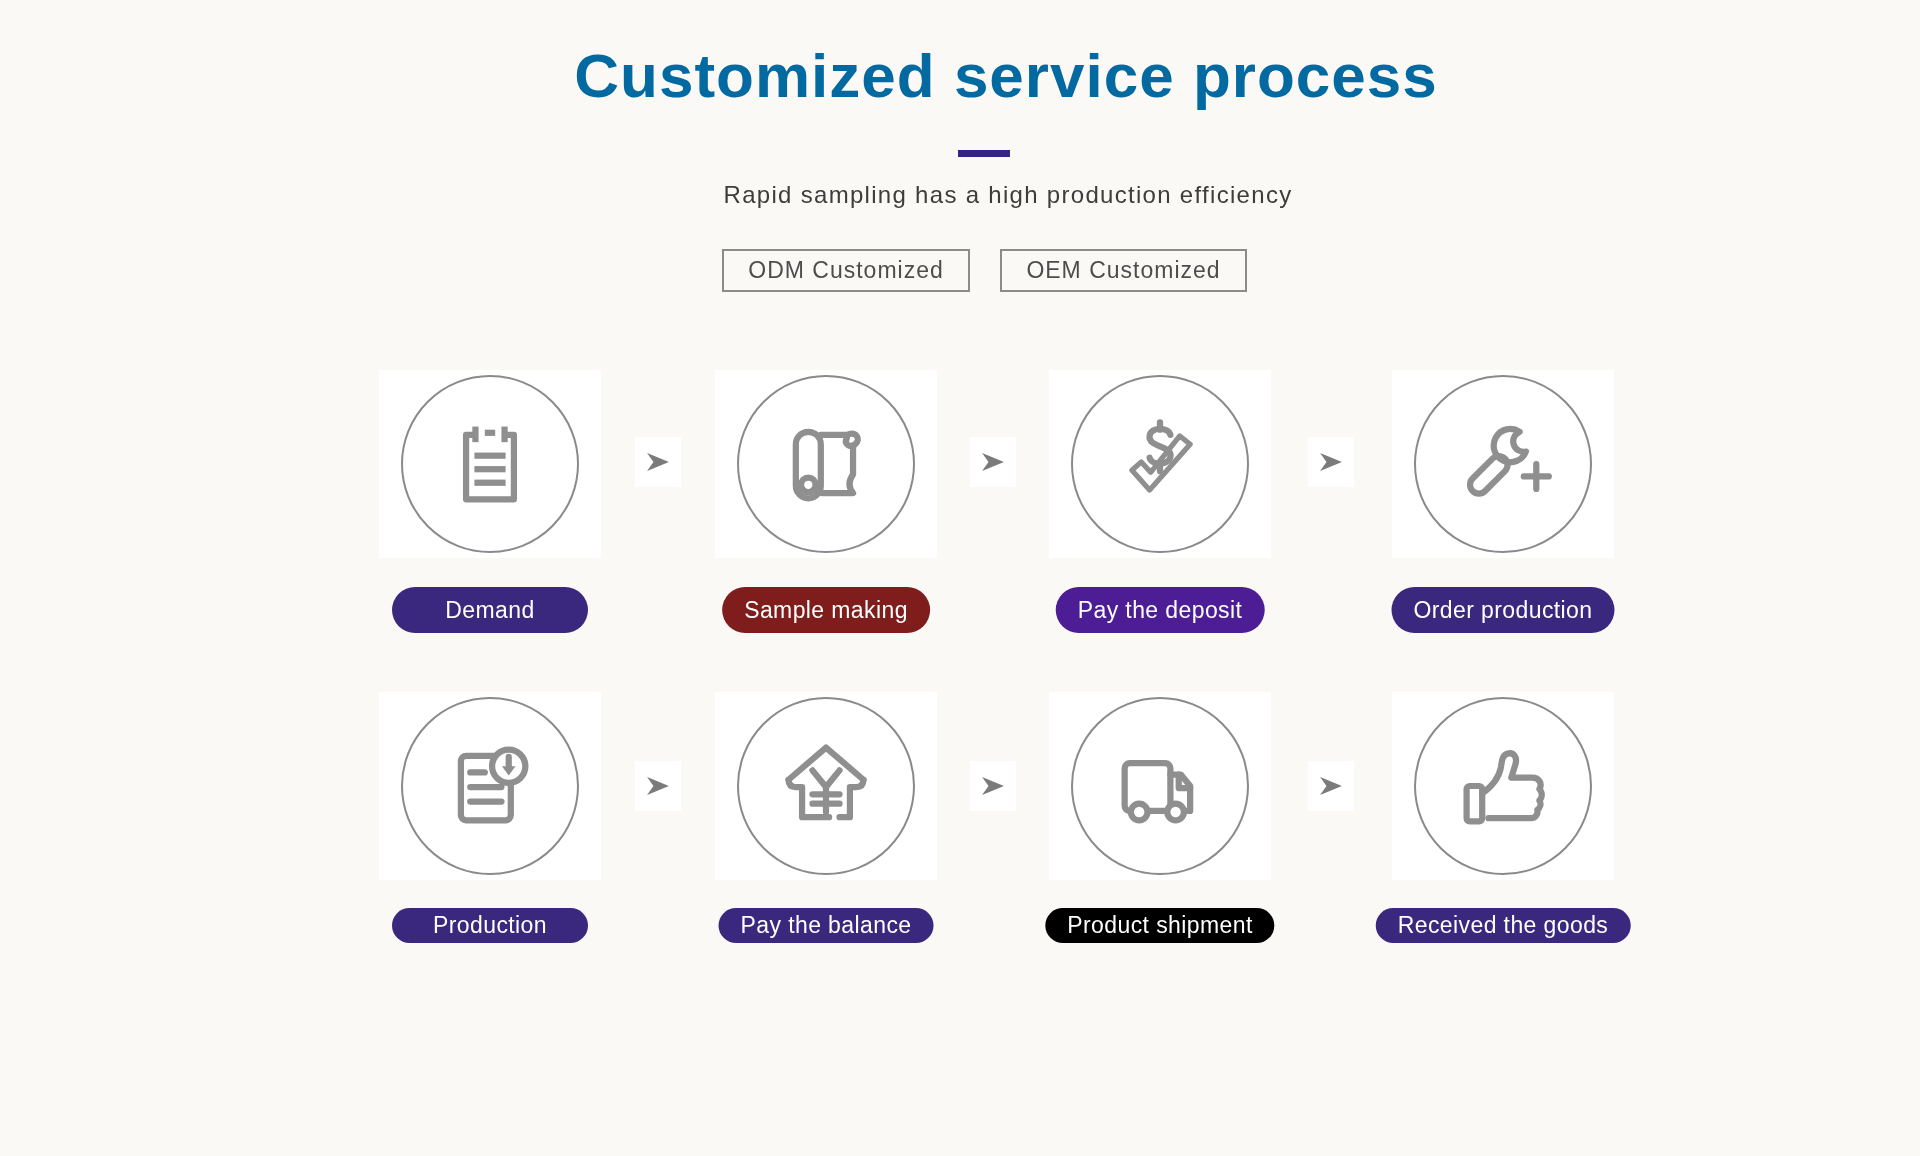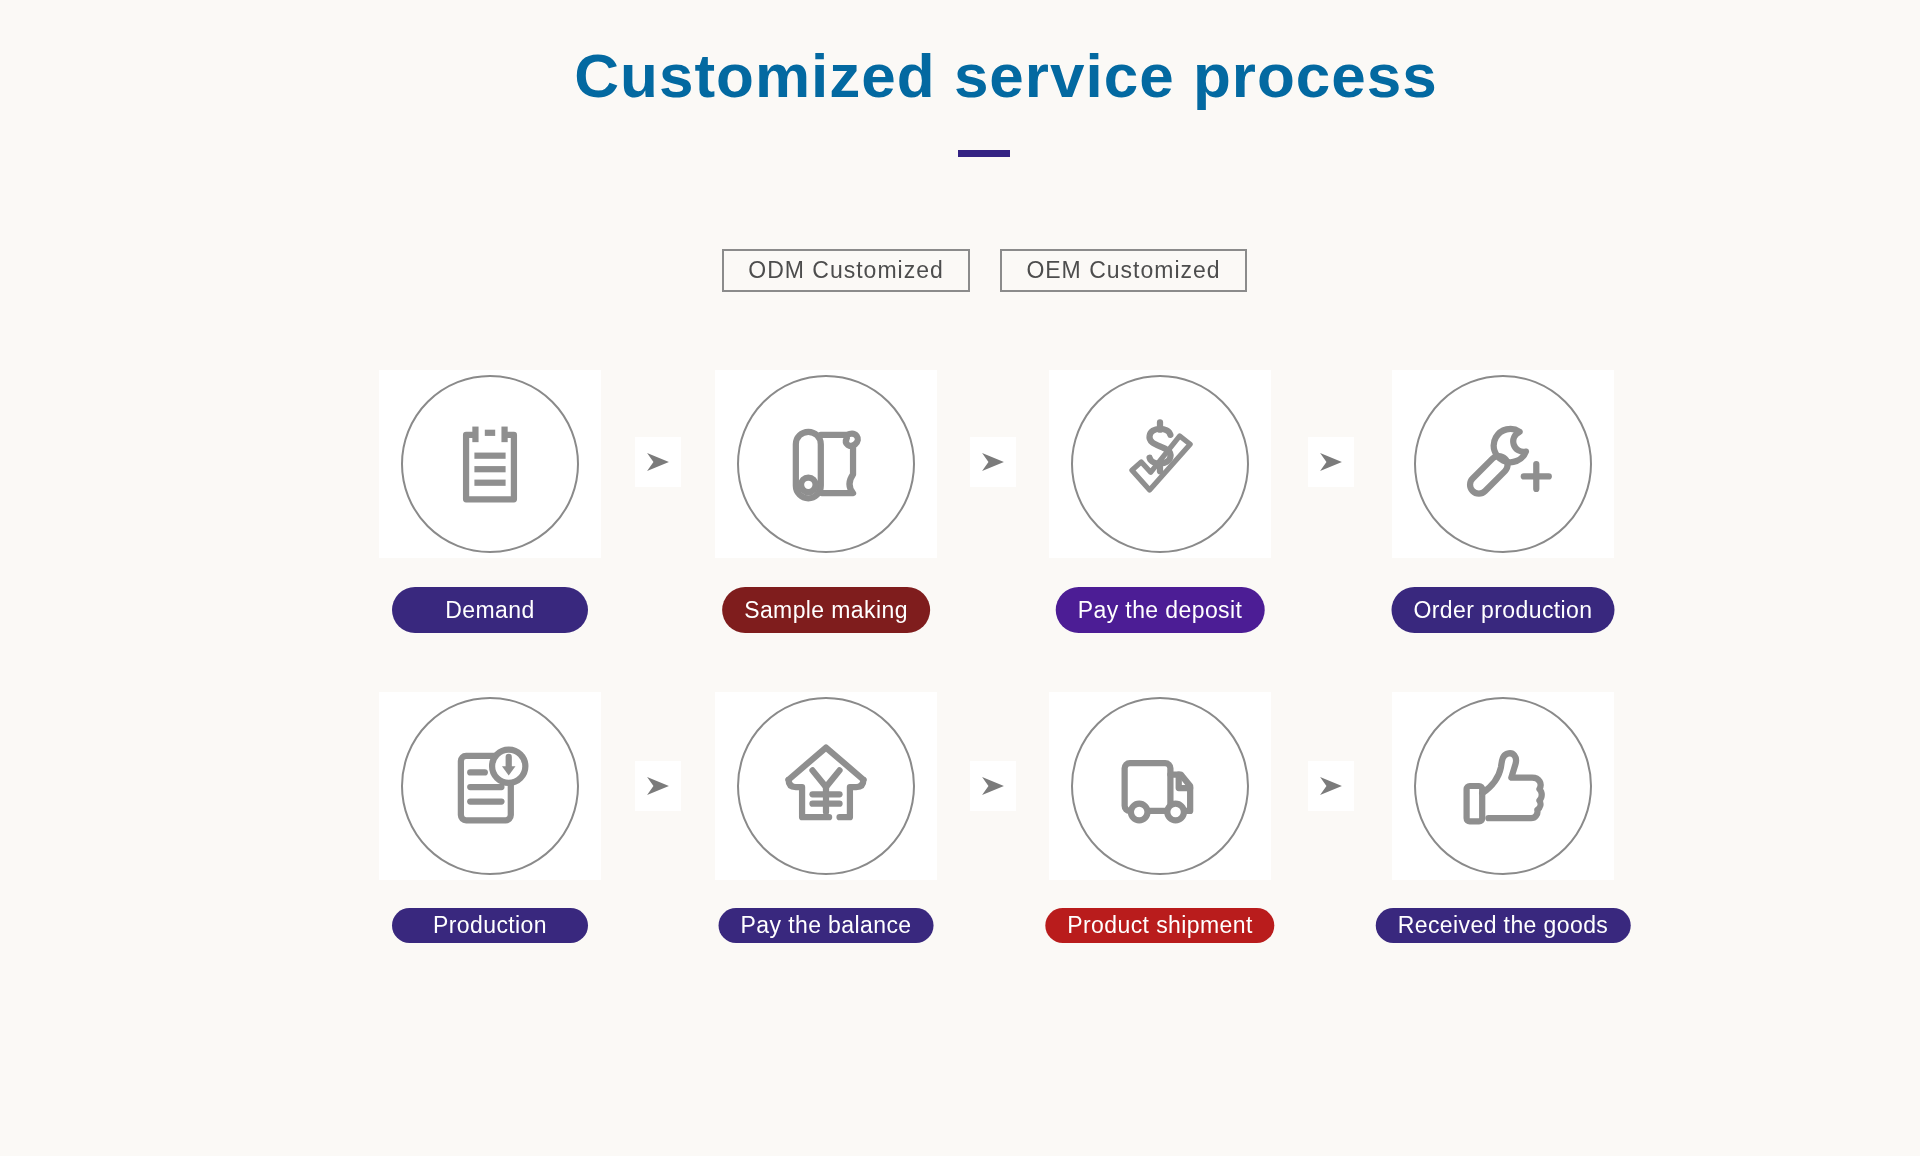--- a/index.html
+++ b/index.html
@@ -57,20 +57,21 @@
   .ic { fill:none; stroke:#8f8f8f; stroke-width:6; stroke-linecap:round; stroke-linejoin:round; }
   .ic-sq { stroke-linecap:butt; }
 </style>
 </head>
 <body>
 
 <div class="stage">
 
   <div class="page-title">Customized service process</div>
   <div class="title-divider" style="background: rgb(52, 35, 131);"></div>
+  <div class="page-subtitle">Rapid sampling has a high production efficiency</div>
 
   <div class="tag-btn tag-oem">OEM Customized</div>
   <div class="tag-btn tag-odm">ODM Customized</div>
 
   <div class="step row1" style="left:379px;top:370px">
     <div class="tile">
       <div class="circle">
         <svg viewBox="0 0 100 100">
           <g class="ic ic-sq">
             <path d="M36,22 H27 V84 H73 V22 H64"></path>
@@ -196,21 +197,21 @@
           <g class="ic">
             <rect x="16" y="28" width="44" height="46" rx="5"></rect>
             <path d="M60,39 H70 L79,50 V74 H60"></path>
             <path d="M68,39 V52 H79"></path>
             <circle cx="30" cy="75" r="8" fill="#ffffff"></circle>
             <circle cx="65" cy="75" r="8" fill="#ffffff"></circle>
           </g>
         </svg>
       </div>
     </div>
-    <div class="pill" style="background: #b91c1c;">Product shipment</div>
+    <div class="pill" style="background: #000000;">Product shipment</div>
   </div>
 
   <div class="step row2" style="left:1392px;top:692px">
     <div class="tile">
       <div class="circle">
         <svg viewBox="0 0 100 100">
           <g class="ic">
             <rect x="15" y="50" width="15" height="34" rx="3"></rect>
             <path d="M30,57 C40,50 46,42 48,32 C49,26 49,21 54,19 C60,17 64,22 62,29 L58,42 H78 C85,42 88,48 85,53 C88,56 88,61 85,64 C87,67 86,71 83,73 C84,77 81,81 77,81 H36"></path>
           </g>

